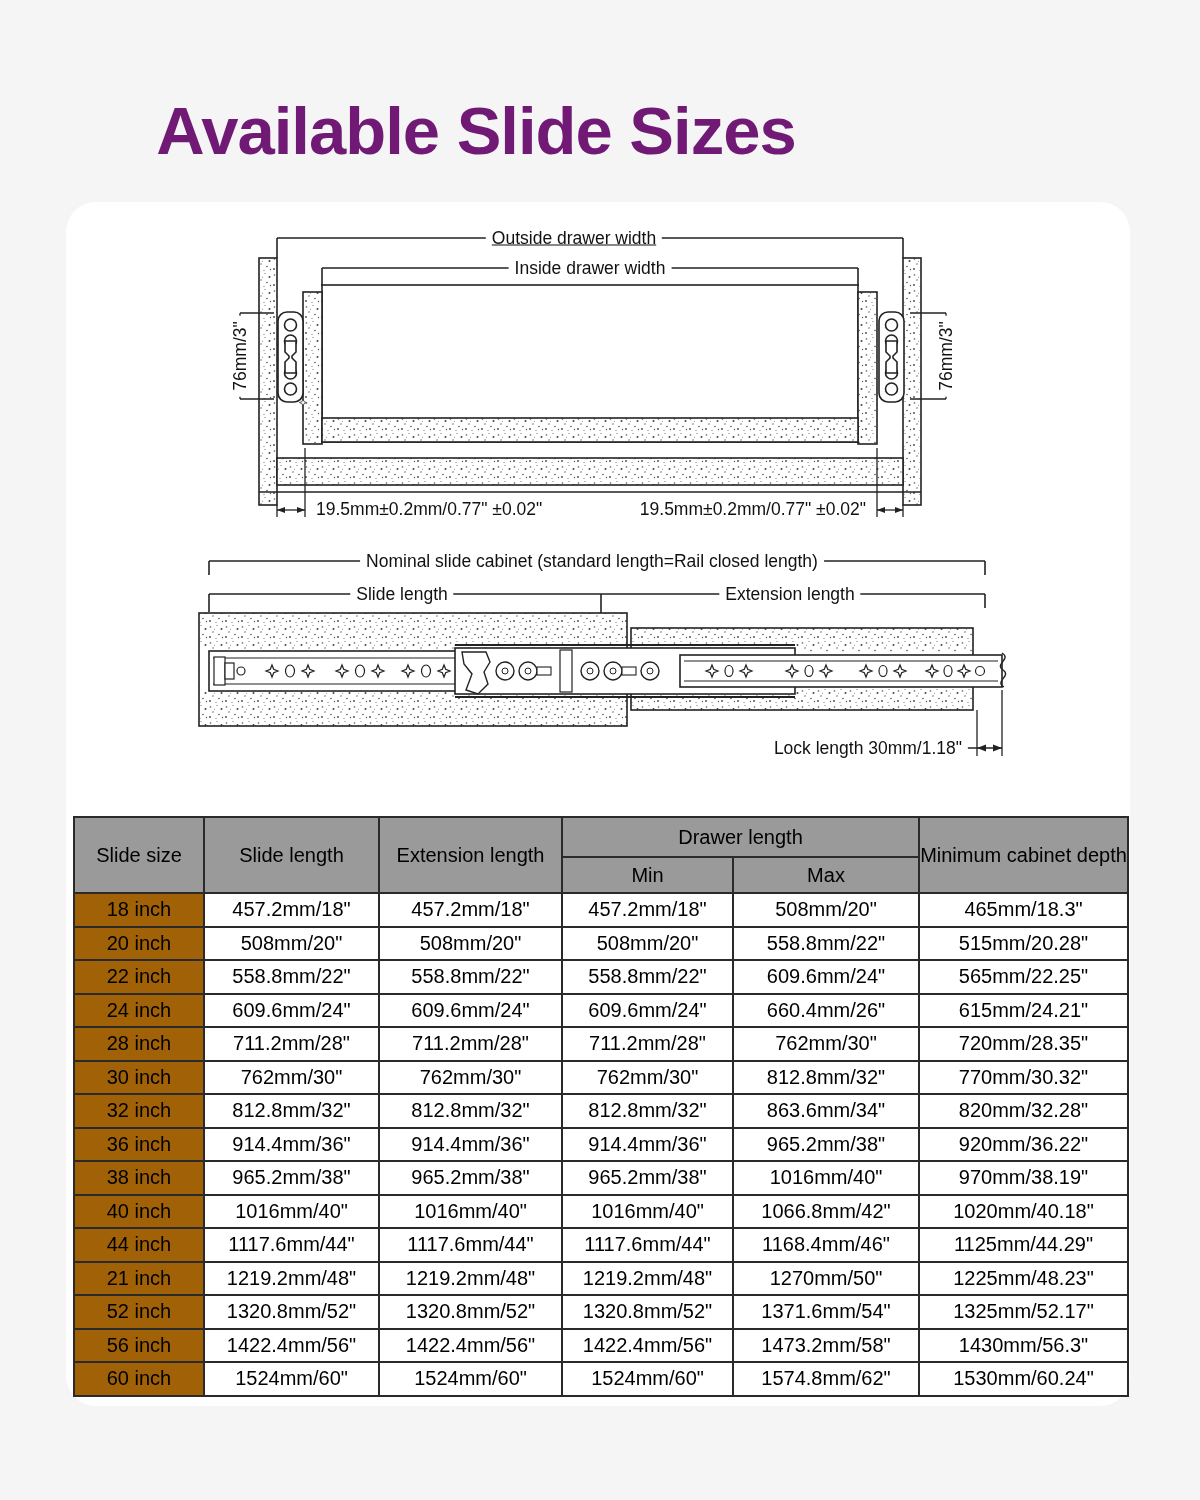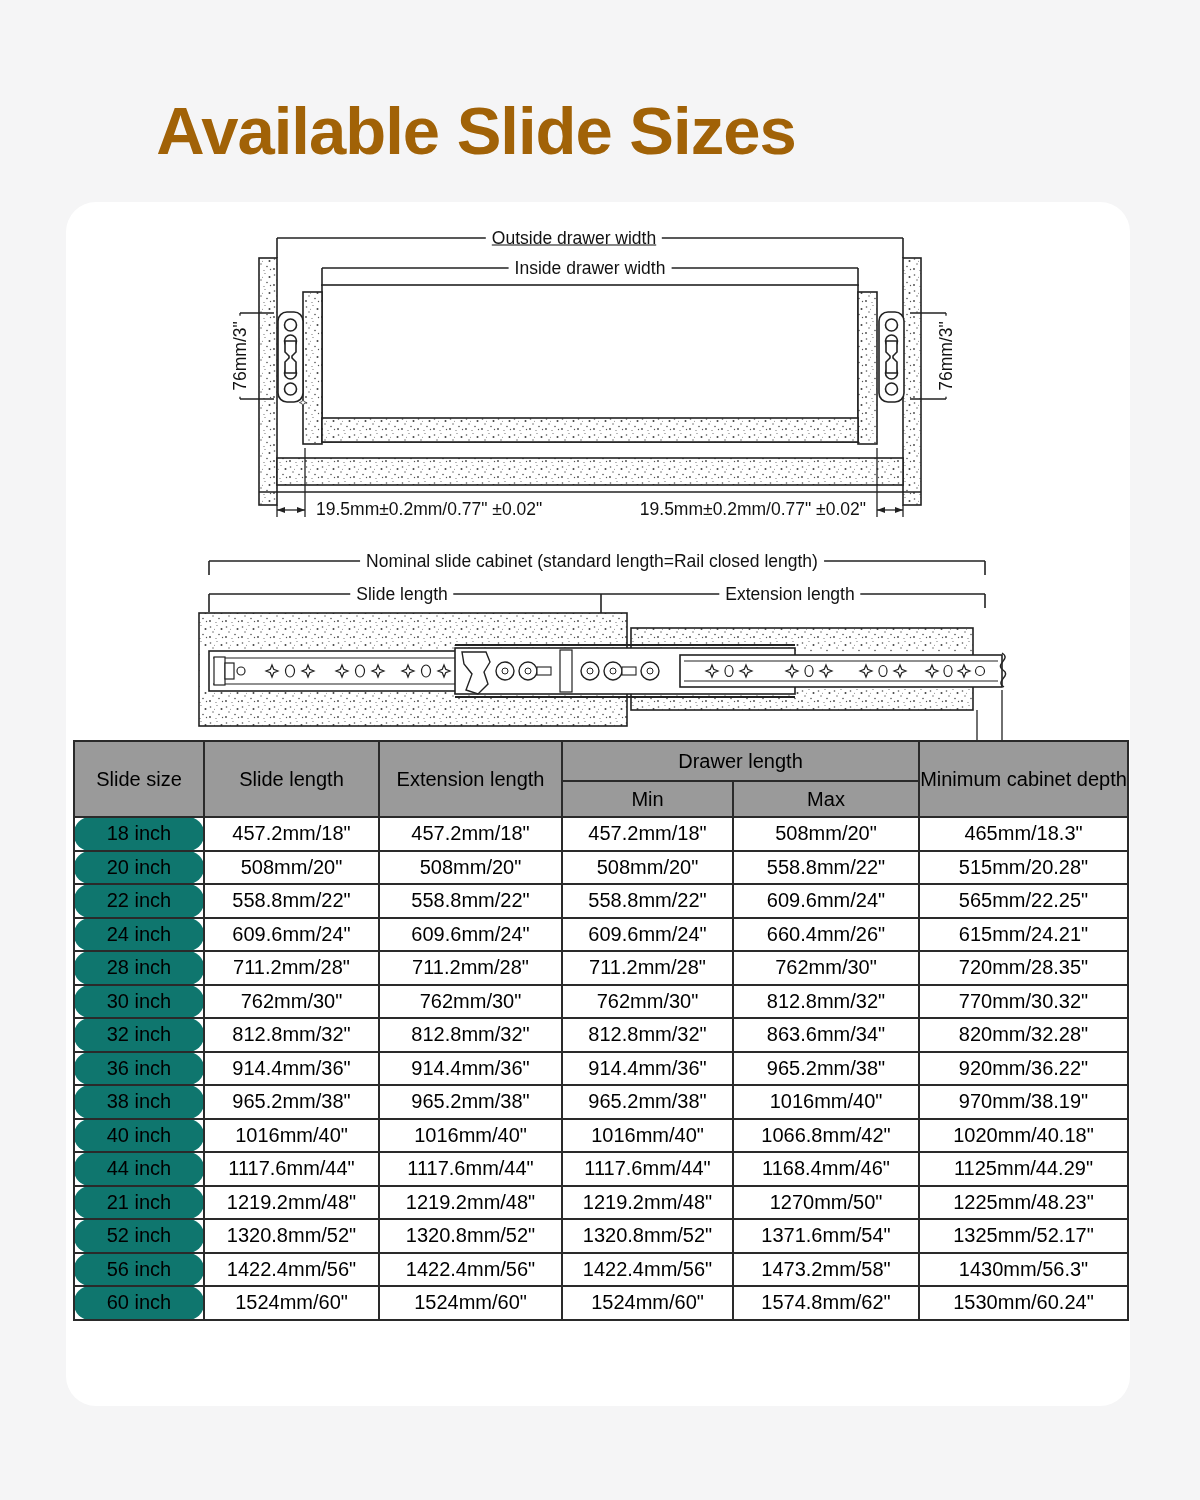--- a/index.html
+++ b/index.html
@@ -1,40 +1,40 @@
 <!DOCTYPE html>
 <html><head>
 <meta charset="utf-8">
 <style>
   html,body { margin:0; padding:0; background:#f5f5f6; }
   .page { position:relative; width:1200px; height:1500px; overflow:hidden;
           font-family:"Liberation Sans", sans-serif; color:#111; }
   .title { position:absolute; left:0; top:92px; width:952px; text-align:center;
-           font-size:67px; font-weight:bold; color:#a16207; letter-spacing:-1px; z-index:2; }
+           font-size:67px; font-weight:bold; color:#701a75; letter-spacing:-1px; z-index:2; }
   .card { position:absolute; left:66px; top:202px; width:1064px; height:1204px;
           background:#ffffff; border-radius:30px; z-index:1; }
   svg.overlay { position:absolute; left:0; top:0; z-index:2; }
   .lbl { position:absolute; transform:translate(-50%,-50%); background:#fff; padding:0 6px;
          font-size:17.5px; white-space:nowrap; z-index:3; color:#111; }
   .lbl.nobg { background:transparent; }
   .lbl.rotl { transform:translate(-50%,-50%) rotate(-90deg); }
   .lbl.leftanch { transform:translate(0,-50%); }
   .lbl.rightanch { transform:translate(-100%,-50%); }
   .note { position:absolute; left:590px; top:366px; width:480px; z-index:3;
           transform:translate(-50%,-50%); text-align:center; font-size:22px;
           line-height:1.5; color:#111; }
-  table.sizes { position:absolute; left:73px; top:740px; width:1054px; z-index:3;
+  table.sizes { position:absolute; left:73px; top:816px; width:1054px; z-index:3;
                 border-collapse:collapse; table-layout:fixed; font-size:20px; }
   table.sizes th, table.sizes td { border:2px solid #2a2a2a; text-align:center;
                 padding:0; font-weight:normal; color:#000; }
   table.sizes thead th { background:#9a9a9a; }
   table.sizes thead tr.r1 th { height:38px; }
   table.sizes thead tr.r2 th { height:34px; }
   table.sizes tbody td { height:31.5px; background:#fff; }
-  table.sizes tbody td.csize { background:#0f766e;border-radius:16px; }
+  table.sizes tbody td.csize { background:#a16207; }
 </style>
 </head>
 <body>
 
 <div class="page">
 
   <div class="title">Available Slide Sizes</div>
 
   <div class="card"></div>
 

